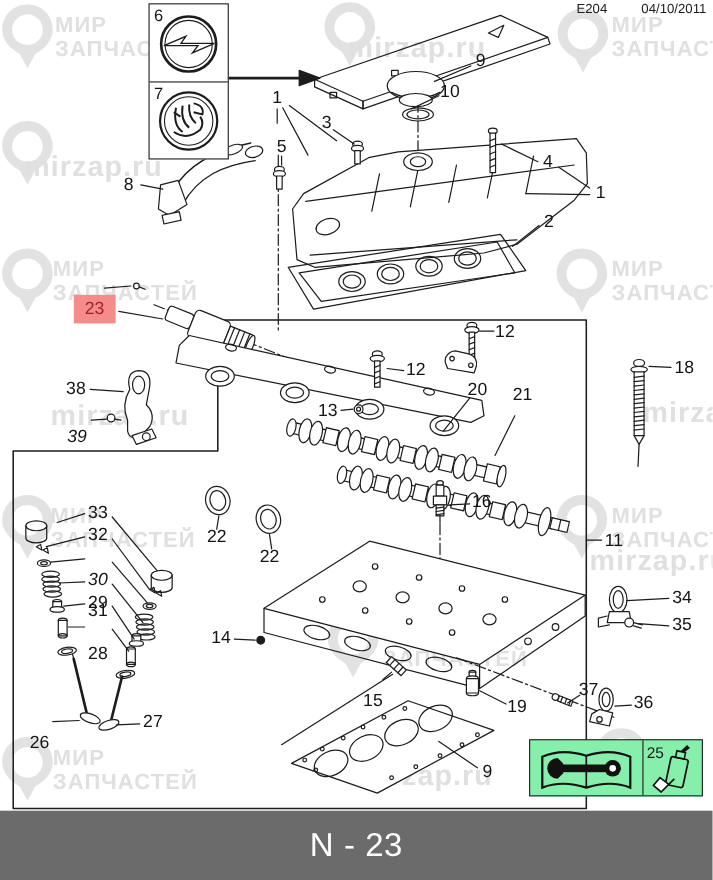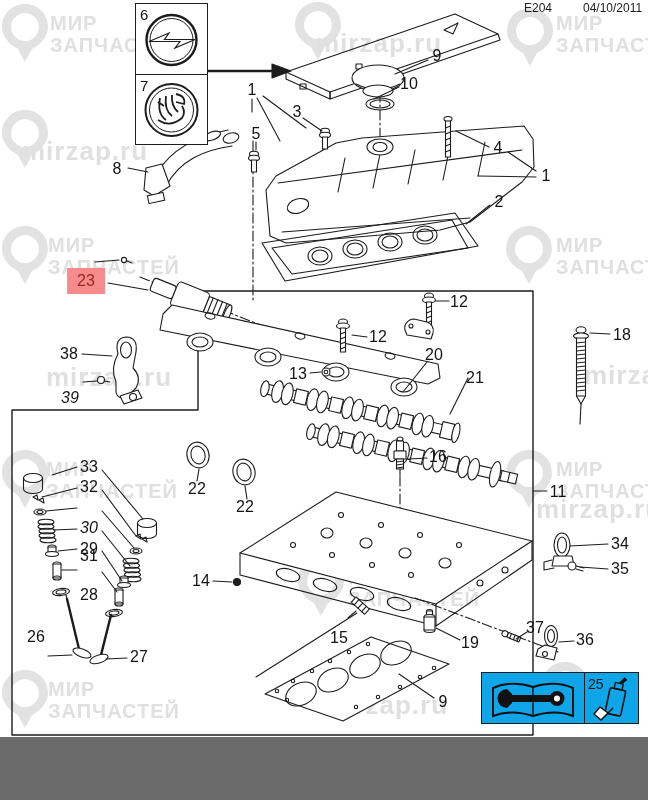--- a/index.html
+++ b/index.html
@@ -22,21 +22,21 @@
   .callout.highlighted{background:#f58b8b;color:#a32323;padding:5px 10px;}
   
   .logo-panel{position:absolute;left:135px;top:3px;width:71px;height:140px;
               border:1.6px solid #1c1c1c;background:#fff;z-index:4;}
   .logo-cell{position:relative;width:100%;height:70px;box-sizing:border-box;}
   .logo-cell+.logo-cell{border-top:1.4px solid #1c1c1c;}
   .logo-num{position:absolute;left:4px;top:2px;font-size:15px;color:#141414;}
   .logo-cell svg{position:absolute;left:0;top:0;}
   
   .legend{position:absolute;left:481px;top:672px;width:156px;height:50px;
-          border:1.5px solid #1c1c1c;background:#0ea5e9;z-index:4;}
+          border:1.5px solid #1c1c1c;background:#86efac;z-index:4;}
   .legend .divider{position:absolute;left:102px;top:0;width:0;height:50px;border-left:1.4px solid #1c1c1c;}
   .legend .num25{position:absolute;left:106px;top:3px;font-size:14px;color:#141414;}
   
   .footer{position:absolute;left:0;bottom:0;width:648px;height:63px;background:#6b6b6b;
           display:flex;align-items:center;justify-content:center;gap:44px;z-index:6;}
   .footer span{color:#fff;font-size:30px;letter-spacing:0.5px;}
 </style>
 </head>
 <body>
 
@@ -560,31 +560,31 @@
       <div class="callout" style="left: 498px; top: 148px;">4</div>
       <div class="callout" style="left: 546px; top: 176px;">1</div>
       <div class="callout" style="left: 499px; top: 202px;">2</div>
       <div class="callout" style="left: 117px; top: 169px;">8</div>
       <div class="callout" style="left: 82px; top: 276px;">24</div>
       <div class="callout highlighted" style="left: 86px; top: 281px;">23</div>
       <div class="callout" style="left: 459px; top: 302px;">12</div>
       <div class="callout" style="left: 378px; top: 337px;">12</div>
       <div class="callout" style="left: 298px; top: 374px;">13</div>
       <div class="callout" style="left: 434px; top: 355px;">20</div>
-      <div class="callout" style="left: 475px; top: 378px;">21</div>
+      <div class="callout" style="left: 475px; top: 360px;">21</div>
       <div class="callout" style="left: 622px; top: 335px;">18</div>
       <div class="callout" style="left: 69px; top: 354px;">38</div>
       <div class="callout" style="left: 70px; top: 398px; font-style: italic;">39</div>
       <div class="callout" style="left: 89px; top: 467px;">33</div>
       <div class="callout" style="left: 89px; top: 487px;">32</div>
       <div class="callout" style="left: 89px; top: 508px; margin-top: 48px;">31</div>
       <div class="callout" style="left: 89px; top: 528px; font-style: italic;">30</div>
       <div class="callout" style="left: 89px; top: 549px;">29</div>
       <div class="callout" style="left: 89px; top: 595px;">28</div>
-      <div class="callout" style="left: 36px; top: 637px; text-align: right;">26</div>
+      <div class="callout" style="left: 36px; top: 676px; text-align: right;">26</div>
       <div class="callout" style="left: 139px; top: 657px;">27</div>
       <div class="callout" style="left: 197px; top: 489px;">22</div>
       <div class="callout" style="left: 245px; top: 507px;">22</div>
       <div class="callout" style="left: 438px; top: 457px;">16</div>
       <div class="callout" style="left: 558px; top: 492px;">11</div>
       <div class="callout" style="left: 620px; top: 544px;">34</div>
       <div class="callout" style="left: 620px; top: 569px;">35</div>
       <div class="callout" style="left: 201px; top: 581px;">14</div>
       <div class="callout" style="left: 339px; top: 638px;">15</div>
       <div class="callout" style="left: 470px; top: 643px;">19</div>
@@ -609,15 +609,16 @@
         <rect x="22" y="14" width="16" height="26" rx="2" stroke-width="1.6"></rect>
         <rect x="26" y="8" width="8" height="6" stroke-width="1.4"></rect>
         <path d="M29,8 L34,1 L37,3 L33,8 Z" fill="#111" stroke="none"></path>
       </g>
       <path d="M14,32 L22,38 L15,45 L8,39 Z" fill="#fff" stroke-width="1.5"></path>
       <line x1="22" y1="38" x2="27" y2="33" stroke-width="1.5"></line>
     </svg>
   </div>
 
   <div class="footer">
+    <span>N - 23</span>
   </div>
 
 </div>
 
 </body></html>

